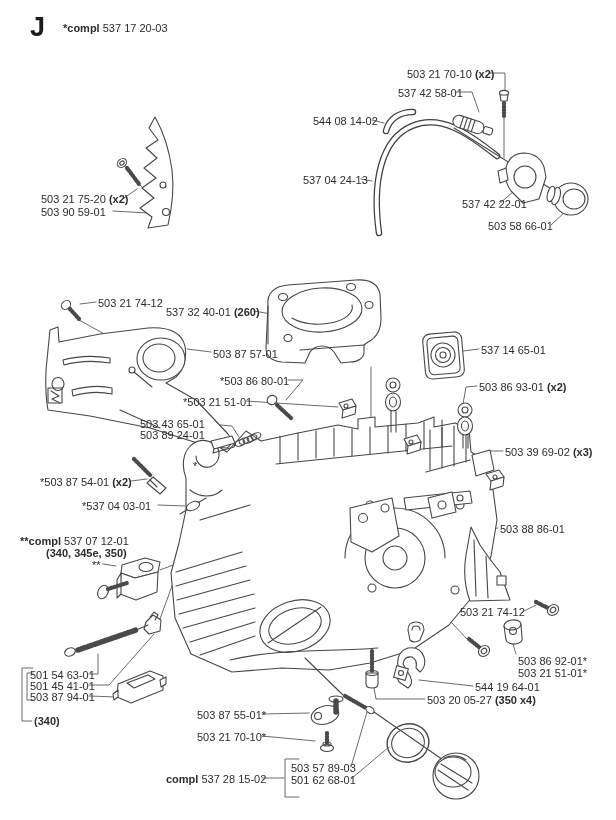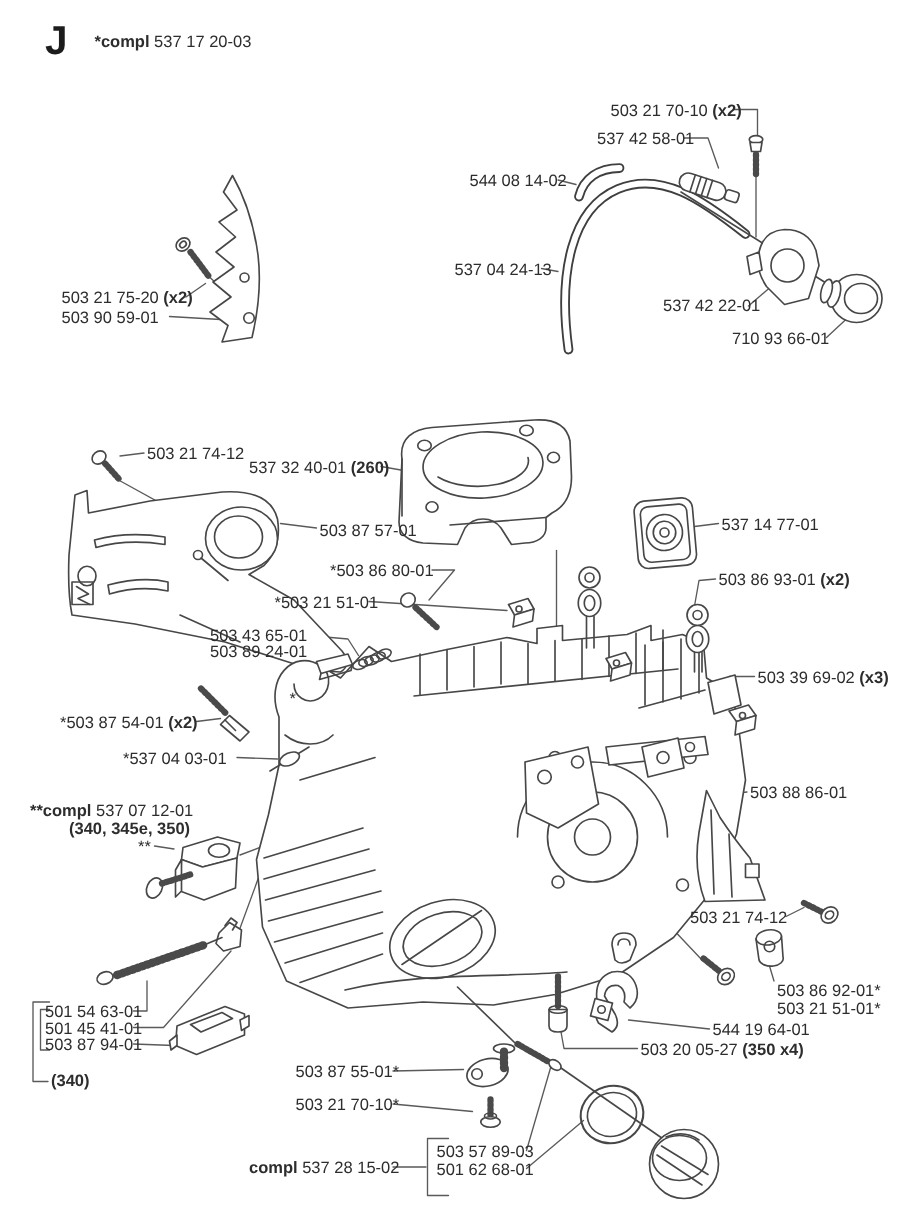--- a/index.html
+++ b/index.html
@@ -338,22 +338,22 @@
   </g>
 </svg>
 
 <div class="hdr" style="left:30px;top:12px">J</div>
 <div class="lbl" style="left:63px;top:22px"><span class="b">*compl </span><span>537 17 20-03</span><span class="b"></span></div>
 
 <div class="lbl" style="left:407px;top:68px"><span class="b"></span><span>503 21 70-10 </span><span class="b">(x2)</span></div>
 <div class="lbl" style="left:398px;top:87px"><span class="b"></span><span>537 42 58-01</span><span class="b"></span></div>
 <div class="lbl" style="left:313px;top:115px"><span class="b"></span><span>544 08 14-02</span><span class="b"></span></div>
 <div class="lbl" style="left:303px;top:174px"><span class="b"></span><span>537 04 24-13</span><span class="b"></span></div>
-<div class="lbl" style="left:442px;top:198px"><span class="b"></span><span>537 42 22-01</span><span class="b"></span></div>
-<div class="lbl" style="left:488px;top:220px"><span class="b"></span><span>710 93 66-01</span><span class="b"></span></div>
+<div class="lbl" style="left:462px;top:198px"><span class="b"></span><span>537 42 22-01</span><span class="b"></span></div>
+<div class="lbl" style="left:488px;top:220px"><span class="b"></span><span>503 58 66-01</span><span class="b"></span></div>
 
 <div class="lbl" style="left:41px;top:193px"><span class="b"></span><span>503 21 75-20 </span><span class="b">(x2)</span></div>
 <div class="lbl" style="left:41px;top:206px"><span class="b"></span><span>503 90 59-01</span><span class="b"></span></div>
 
 <div class="lbl" style="left:98px;top:297px"><span class="b"></span><span>503 21 74-12</span><span class="b"></span></div>
 <div class="lbl" style="left:166px;top:306px"><span class="b"></span><span>537 32 40-01 </span><span class="b">(260)</span></div>
 <div class="lbl" style="left:213px;top:348px"><span class="b"></span><span>503 87 57-01</span><span class="b"></span></div>
 <div class="lbl" style="left:220px;top:375px"><span class="b"></span><span>*503 86 80-01</span><span class="b"></span></div>
 <div class="lbl" style="left:183px;top:396px"><span class="b"></span><span>*503 21 51-01</span><span class="b"></span></div>
 <div class="lbl" style="left:140px;top:418px"><span class="b"></span><span>503 43 65-01</span><span class="b"></span></div>
@@ -368,21 +368,21 @@
 <div class="lbl" style="left:30px;top:669px"><span class="b"></span><span>501 54 63-01</span><span class="b"></span></div>
 <div class="lbl" style="left:30px;top:680px"><span class="b"></span><span>501 45 41-01</span><span class="b"></span></div>
 <div class="lbl" style="left:30px;top:691px"><span class="b"></span><span>503 87 94-01</span><span class="b"></span></div>
 <div class="lbl" style="left:34px;top:715px"><span class="b"></span><span></span><span class="b">(340)</span></div>
 <div class="lbl" style="left:197px;top:709px"><span class="b"></span><span>503 87 55-01*</span><span class="b"></span></div>
 <div class="lbl" style="left:197px;top:731px"><span class="b"></span><span>503 21 70-10*</span><span class="b"></span></div>
 <div class="lbl" style="left:166px;top:773px"><span class="b">compl </span><span>537 28 15-02</span><span class="b"></span></div>
 <div class="lbl" style="left:291px;top:762px"><span class="b"></span><span>503 57 89-03</span><span class="b"></span></div>
 <div class="lbl" style="left:291px;top:774px"><span class="b"></span><span>501 62 68-01</span><span class="b"></span></div>
 
-<div class="lbl" style="left:481px;top:344px"><span class="b"></span><span>537 14 77-01</span><span class="b"></span></div>
+<div class="lbl" style="left:481px;top:344px"><span class="b"></span><span>537 14 65-01</span><span class="b"></span></div>
 <div class="lbl" style="left:479px;top:381px"><span class="b"></span><span>503 86 93-01 </span><span class="b">(x2)</span></div>
 <div class="lbl" style="left:505px;top:446px"><span class="b"></span><span>503 39 69-02 </span><span class="b">(x3)</span></div>
 <div class="lbl" style="left:500px;top:523px"><span class="b"></span><span>503 88 86-01</span><span class="b"></span></div>
 <div class="lbl" style="left:460px;top:606px"><span class="b"></span><span>503 21 74-12</span><span class="b"></span></div>
 <div class="lbl" style="left:518px;top:655px"><span class="b"></span><span>503 86 92-01*</span><span class="b"></span></div>
 <div class="lbl" style="left:518px;top:667px"><span class="b"></span><span>503 21 51-01*</span><span class="b"></span></div>
 <div class="lbl" style="left:475px;top:681px"><span class="b"></span><span>544 19 64-01</span><span class="b"></span></div>
 <div class="lbl" style="left:427px;top:694px"><span class="b"></span><span>503 20 05-27 </span><span class="b">(350 x4)</span></div>
 
 </div>

